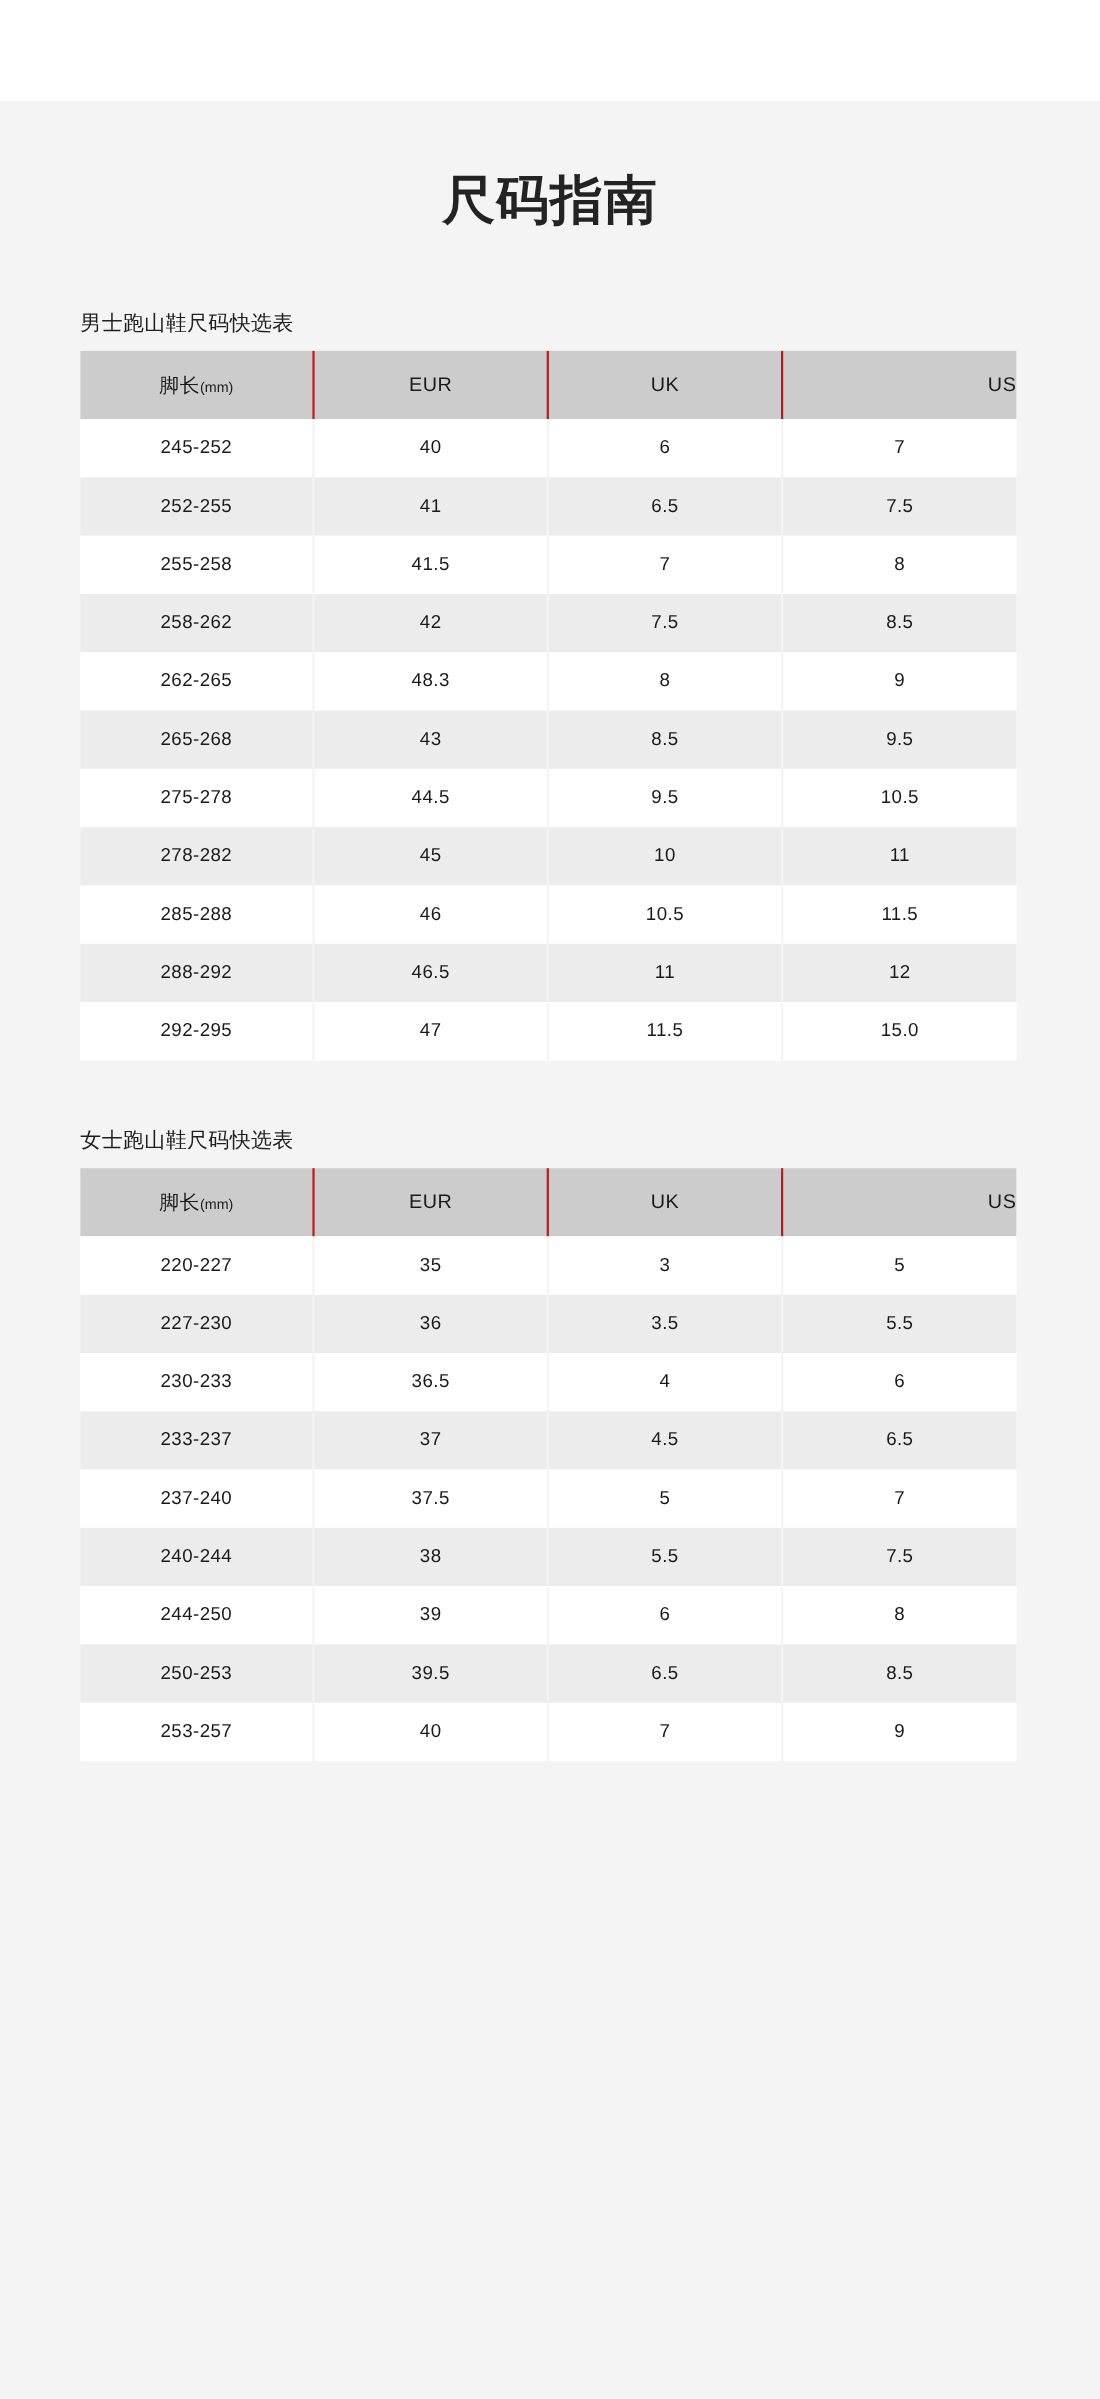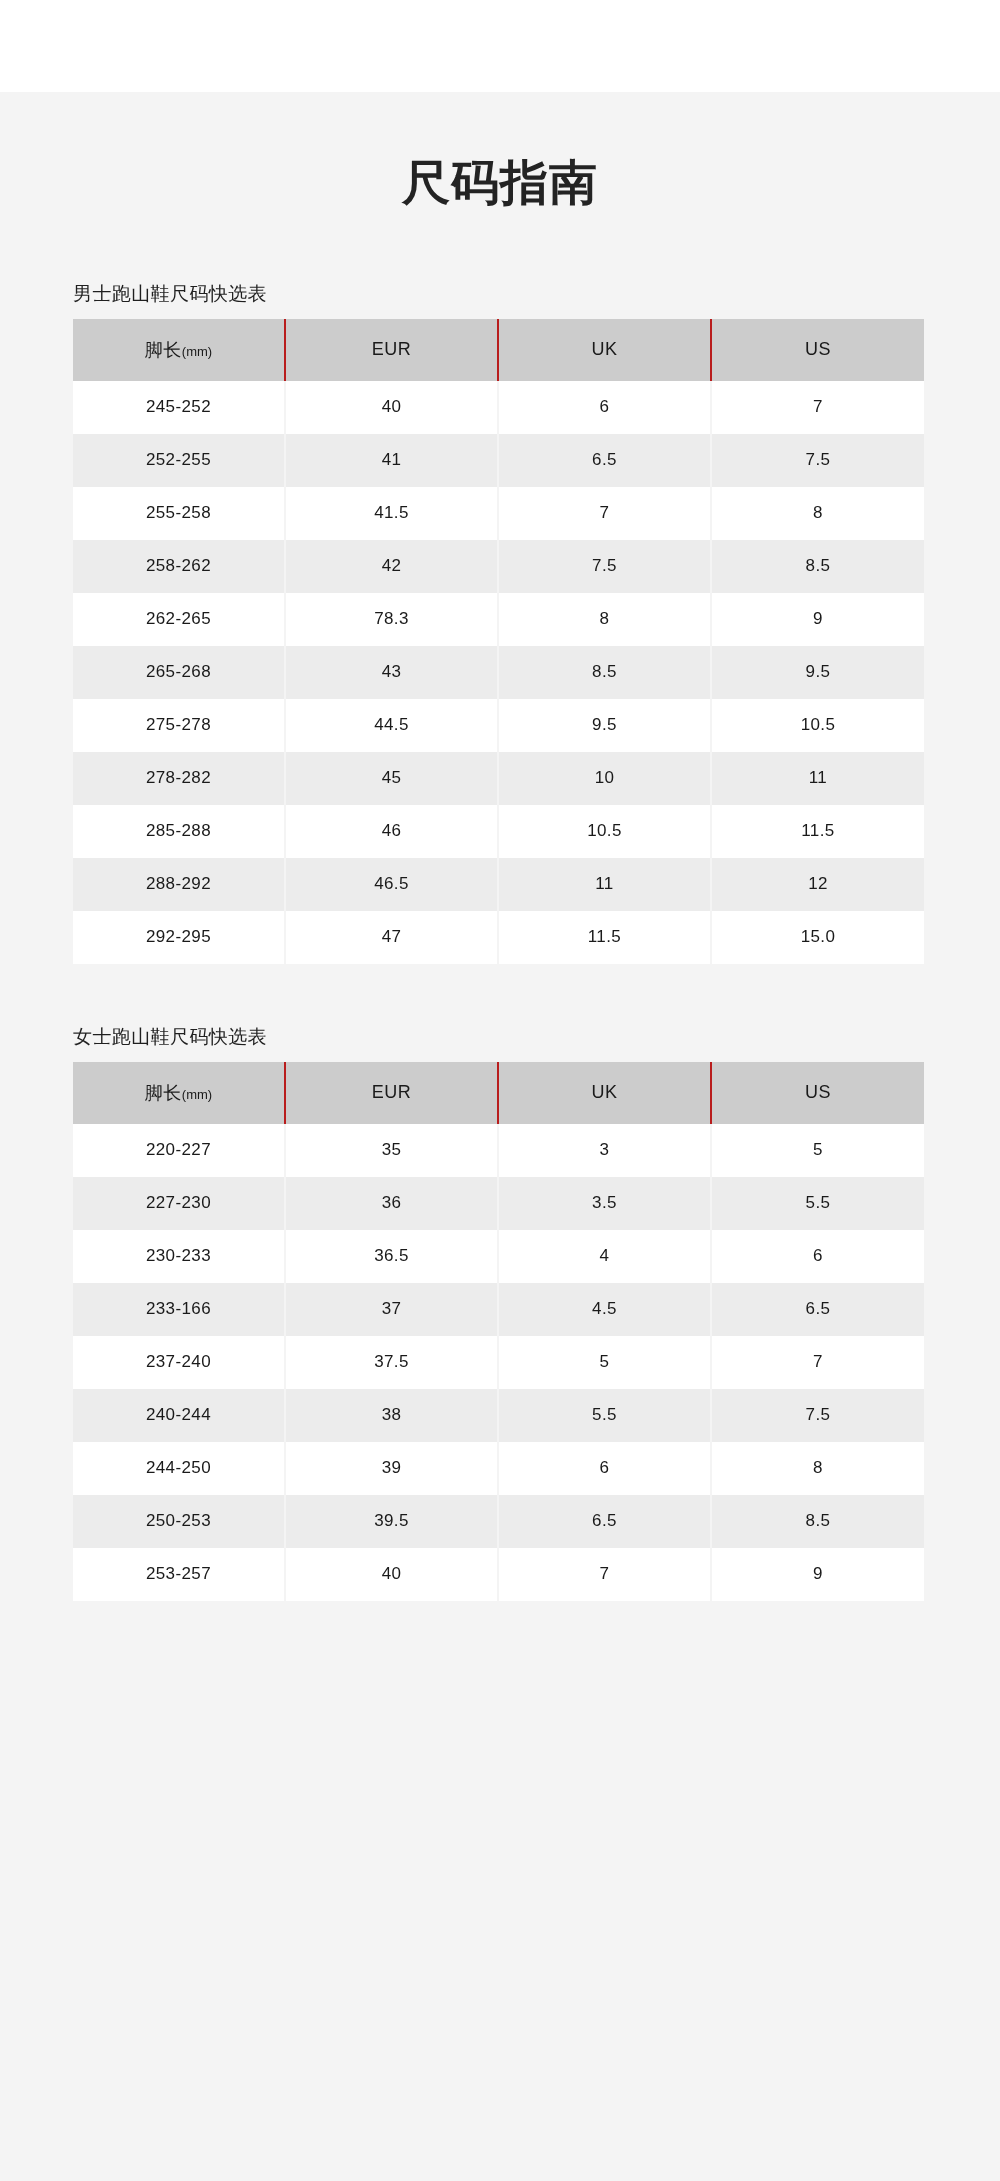--- a/index.html
+++ b/index.html
@@ -76,21 +76,21 @@
     background: #cccccc;
     color: #1a1a1a;
     font-size: 18px;
     font-weight: 400;
     height: 62px;
     vertical-align: middle;
     text-align: center;
     border-right: 2px solid #b91c1c;
     letter-spacing: 0.5px;
   }
-  table.size-table th:last-child { border-right: none; }
+  table.size-table th:last-child { border-right: none; text-align: right; }
 
   th .unit {
     font-size: 13px;
     letter-spacing: 0;
   }
 
   table.size-table td {
     height: 53px;
     text-align: center;
     vertical-align: middle;
@@ -155,21 +155,21 @@
               <td>8</td>
             </tr>
             <tr>
               <td>258-262</td>
               <td>42</td>
               <td>7.5</td>
               <td>8.5</td>
             </tr>
             <tr>
               <td>262-265</td>
-              <td>78.3</td>
+              <td>48.3</td>
               <td>8</td>
               <td>9</td>
             </tr>
             <tr>
               <td>265-268</td>
               <td>43</td>
               <td>8.5</td>
               <td>9.5</td>
             </tr>
             <tr>
@@ -237,21 +237,21 @@
               <td>3.5</td>
               <td>5.5</td>
             </tr>
             <tr>
               <td>230-233</td>
               <td>36.5</td>
               <td>4</td>
               <td>6</td>
             </tr>
             <tr>
-              <td>233-166</td>
+              <td>233-237</td>
               <td>37</td>
               <td>4.5</td>
               <td>6.5</td>
             </tr>
             <tr>
               <td>237-240</td>
               <td>37.5</td>
               <td>5</td>
               <td>7</td>
             </tr>

